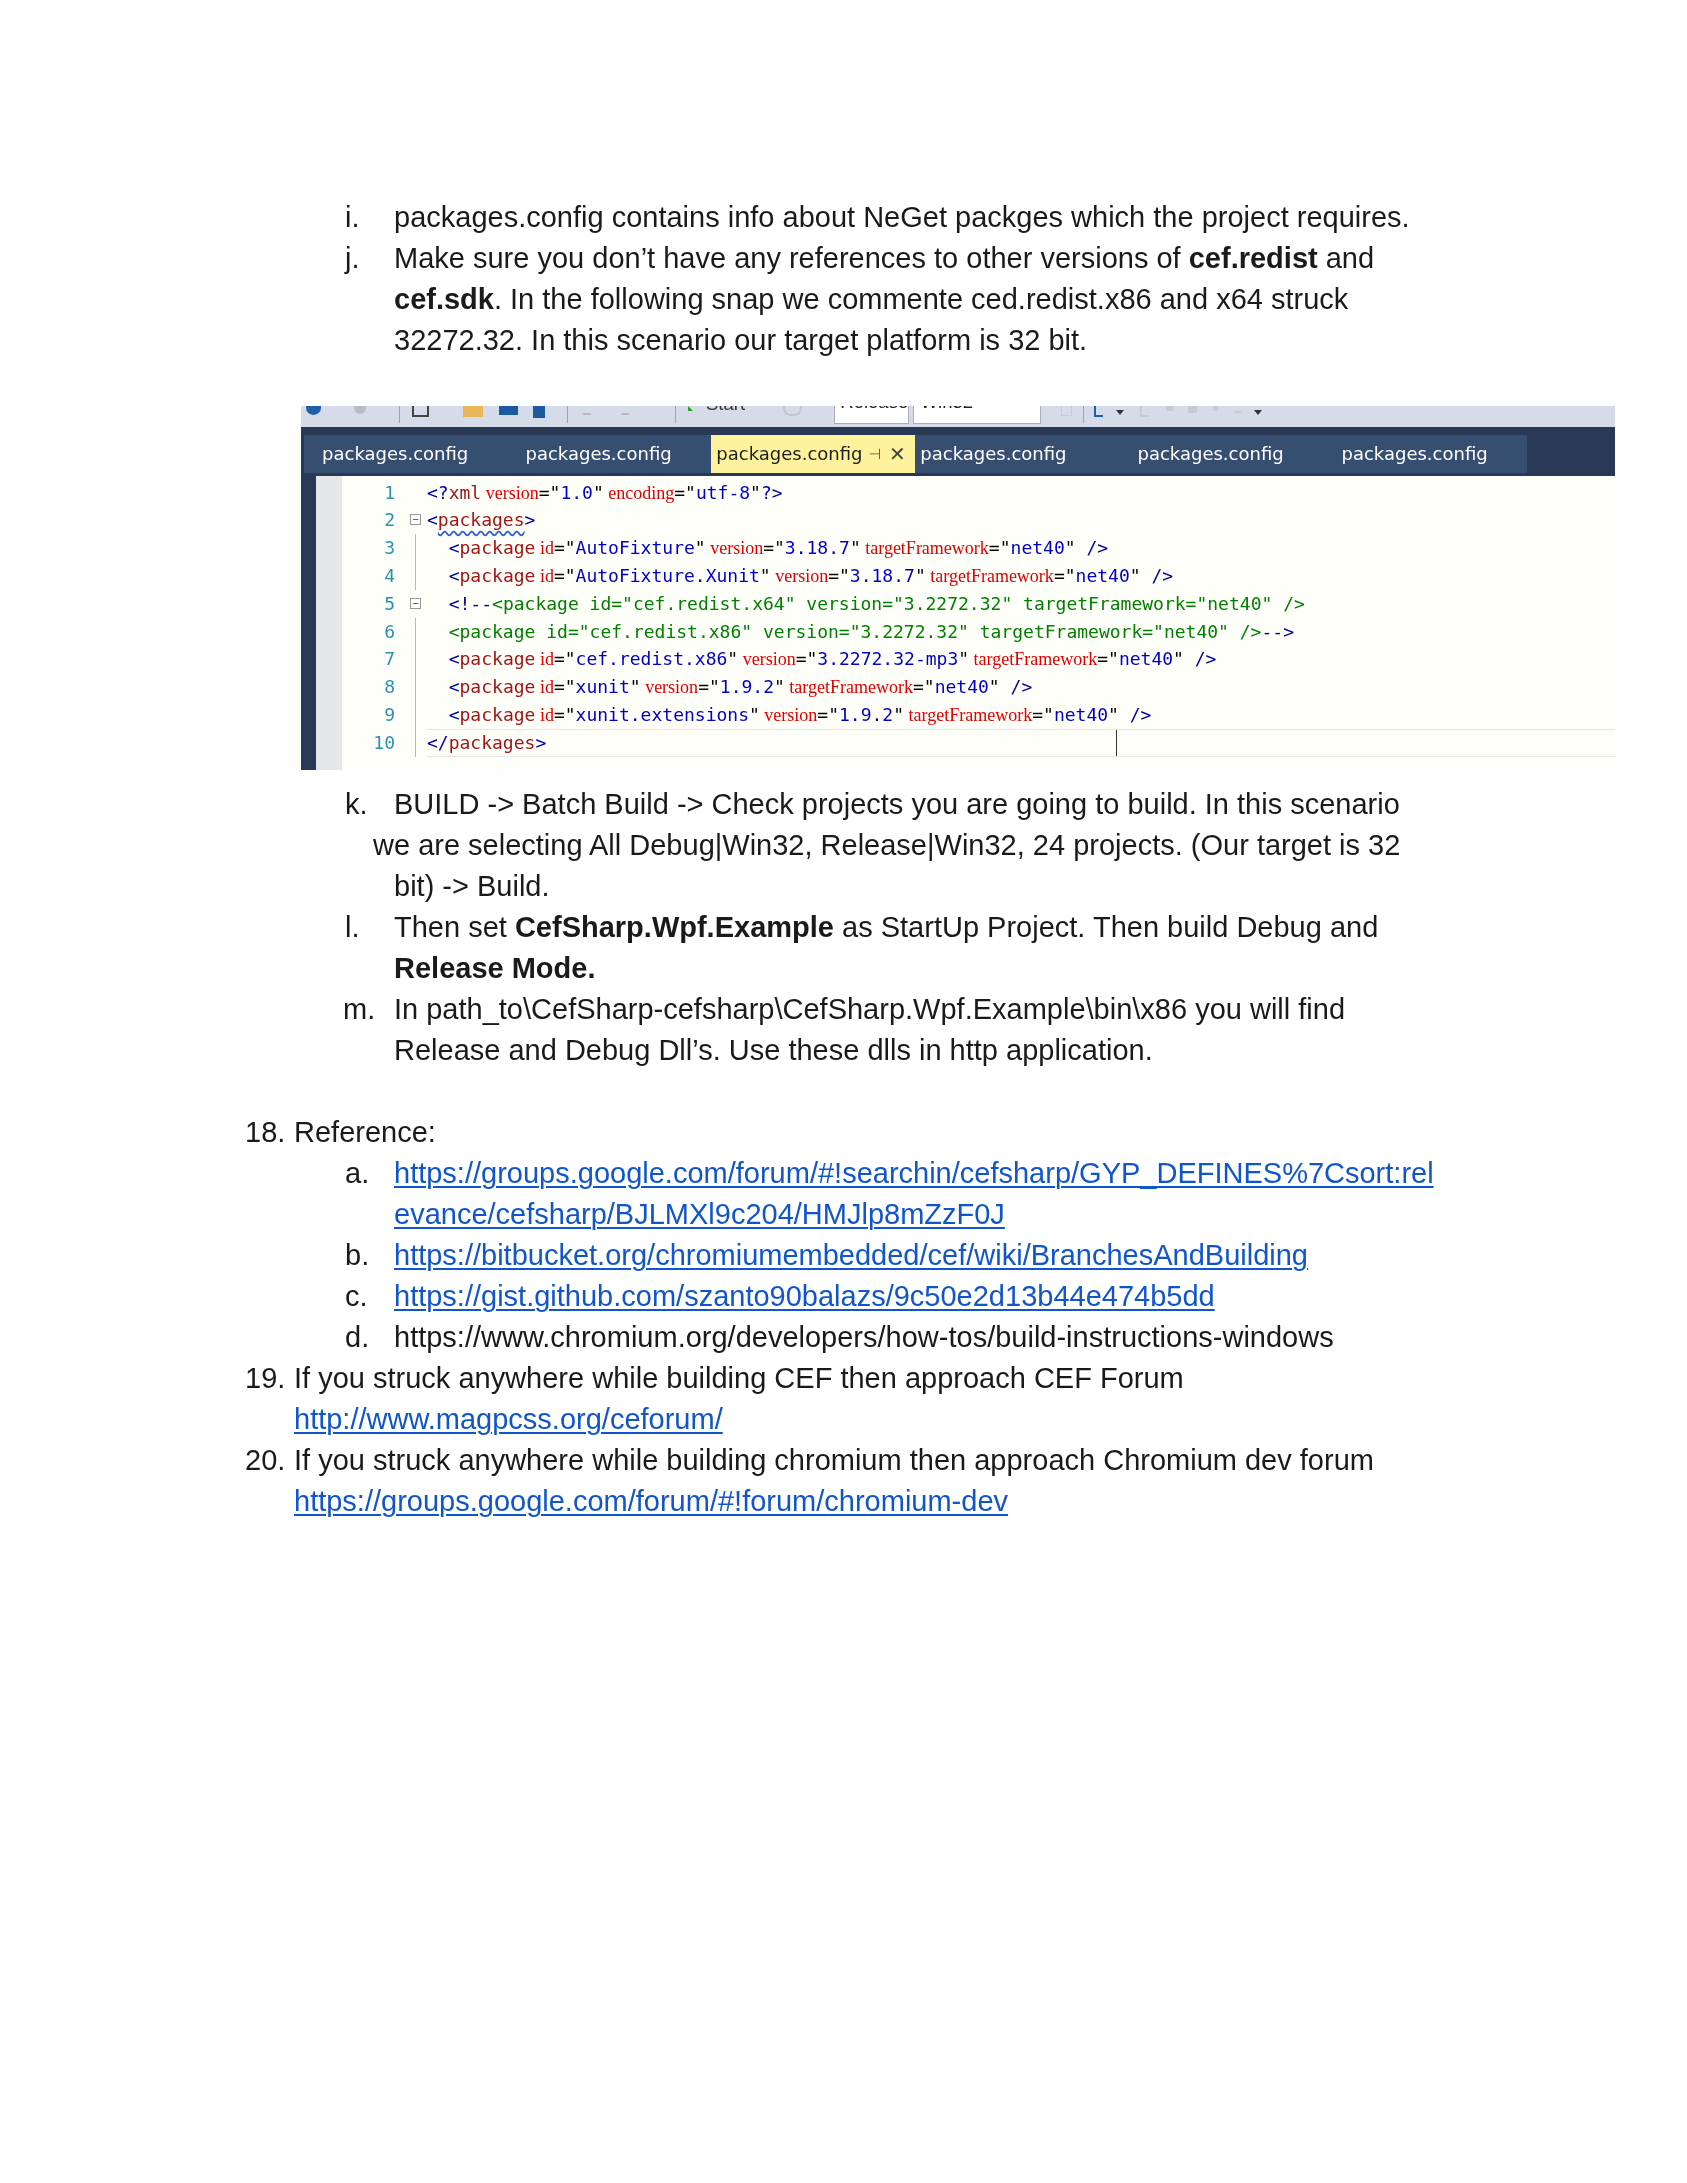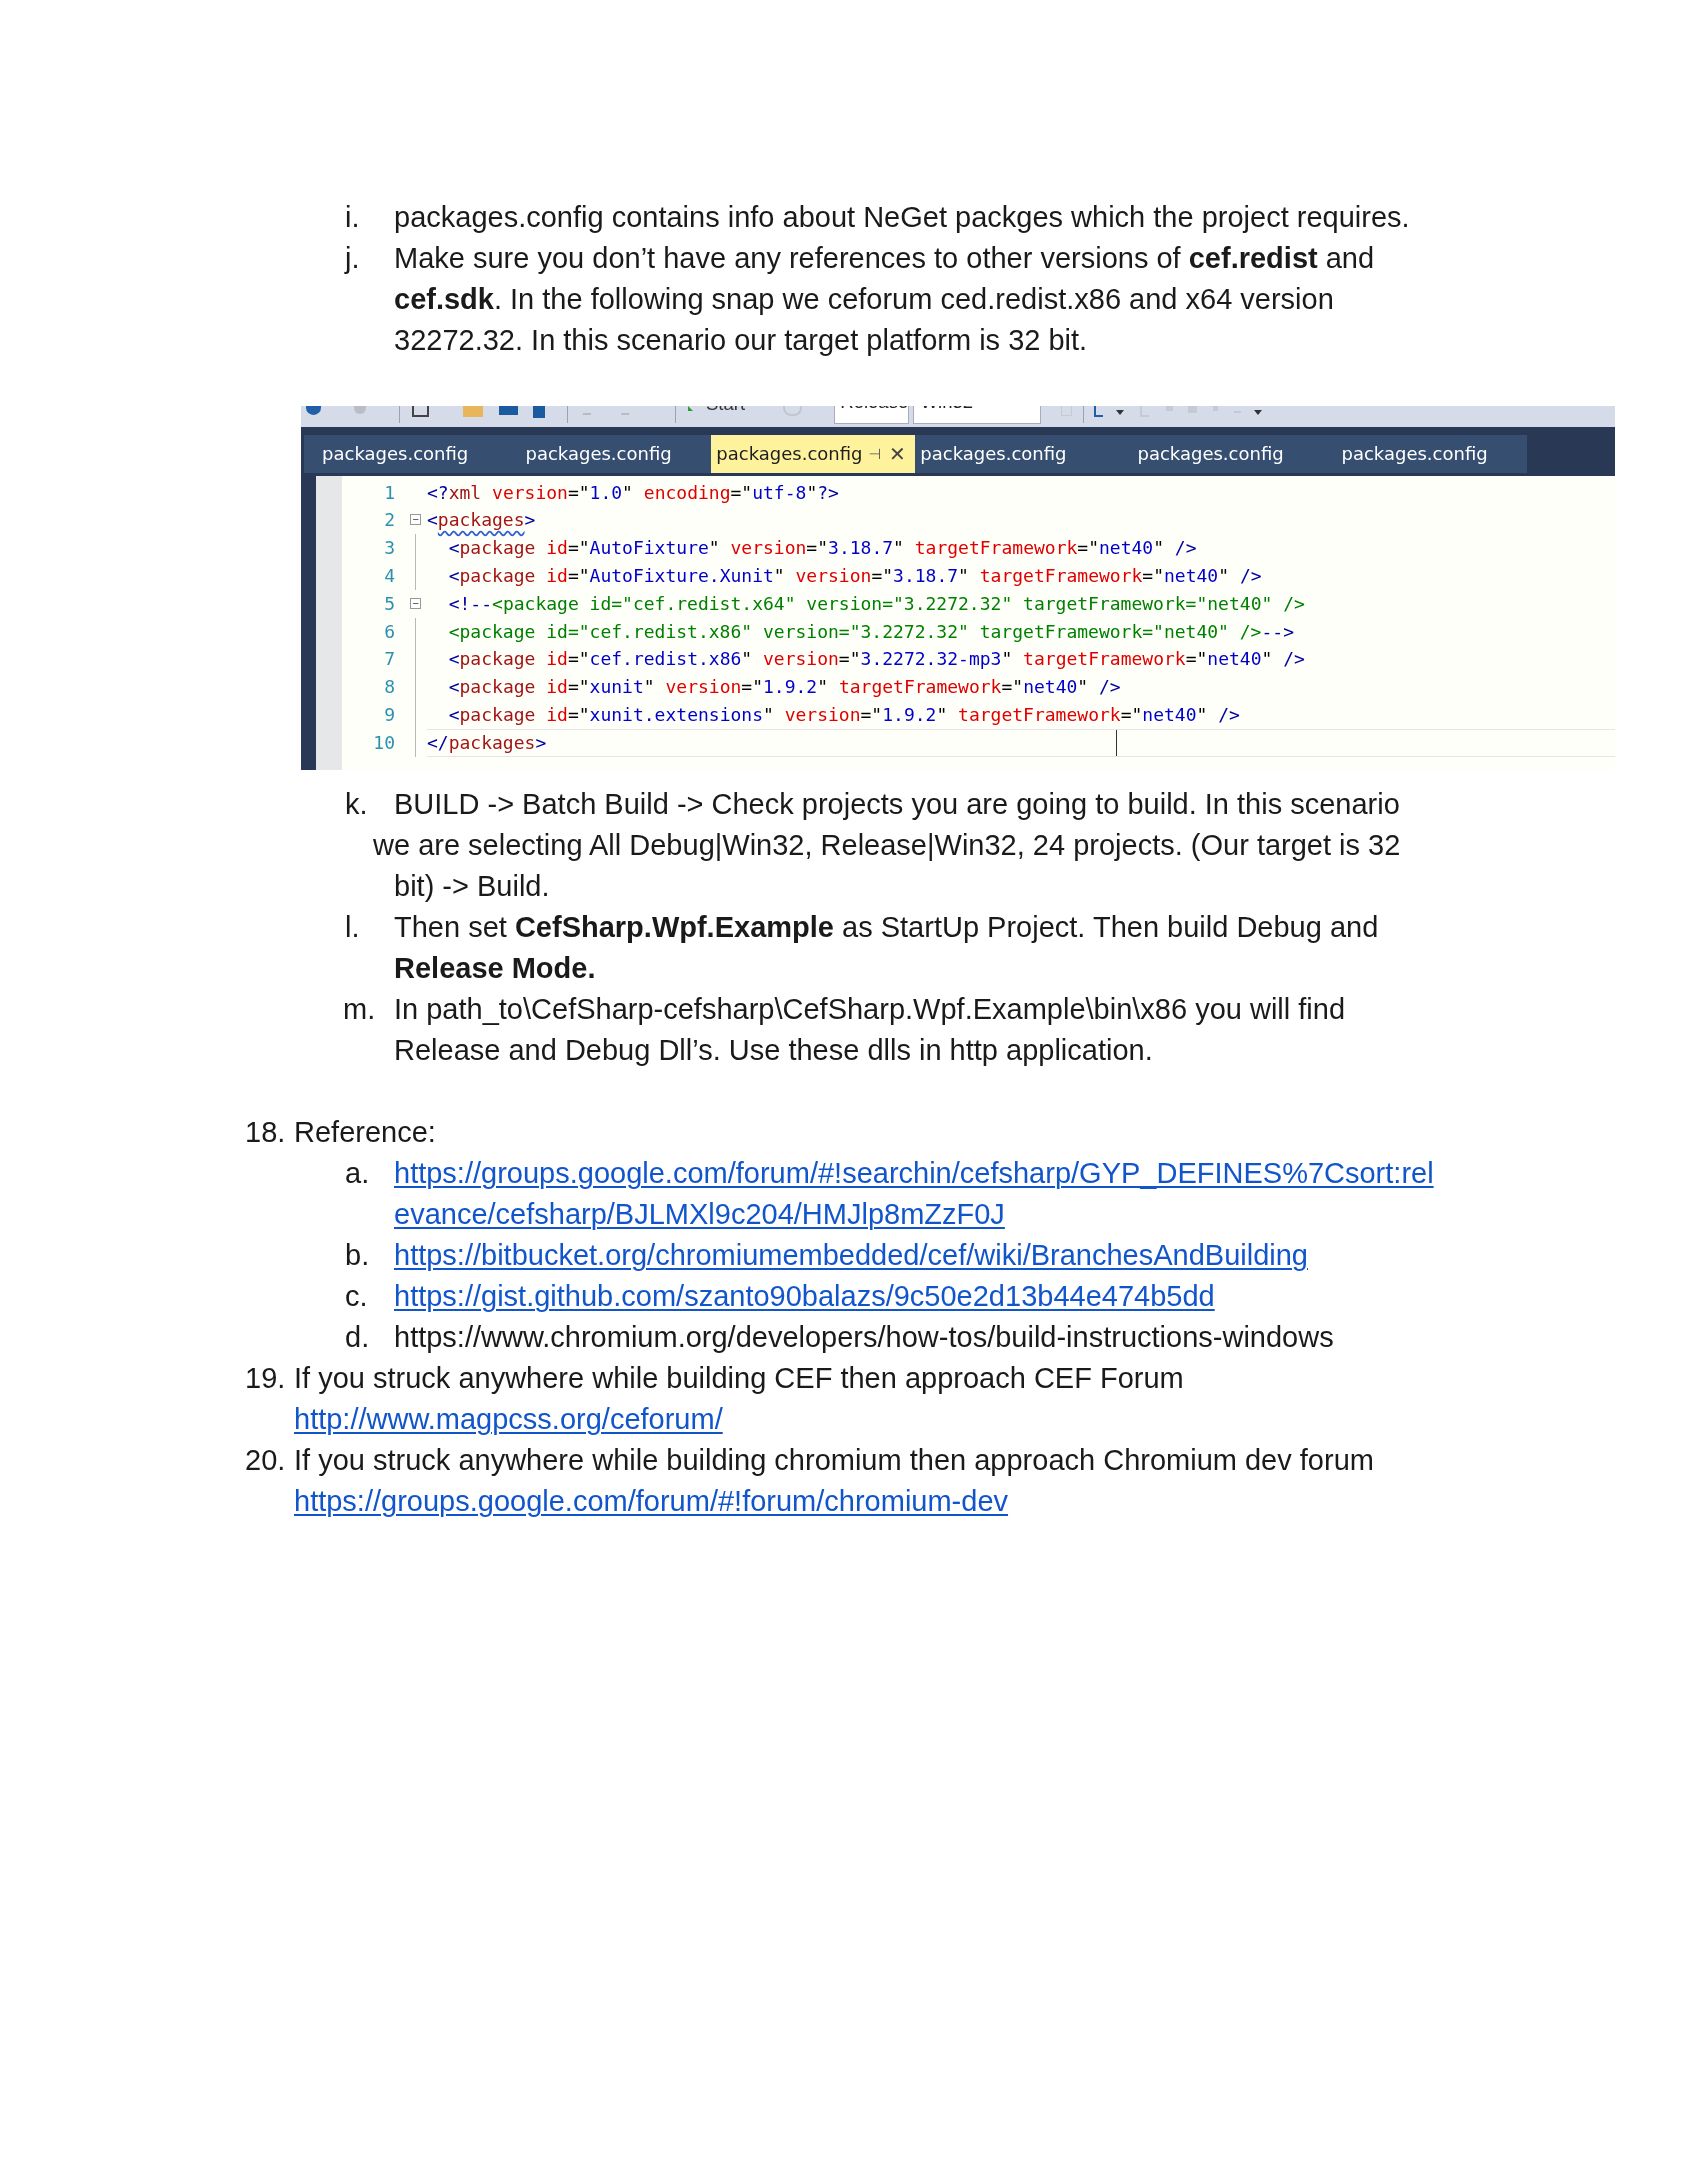--- a/index.html
+++ b/index.html
@@ -22,40 +22,40 @@
   #editor { position: absolute; left: 0; top: 70px; width: 100%; height: 294px; background: #fffffa; }
   #leftstrip { position: absolute; left: 0; top: 0; width: 14.6px; height: 100%; background: #293955; }
   #margin { position: absolute; left: 14.6px; top: 0; width: 26.5px; height: 100%; background: #e6e7e8; }
   .codeline { position: absolute; left: 0; height: 28px; font-family: "DejaVu Sans Mono", monospace; font-size: 18px; line-height: 28px; white-space: pre; }
   .lnum { position: absolute; left: 53px; width: 41px; text-align: right; color: #2b91af; }
   .fold { position: absolute; left: 109px; top: 8px; width: 9.3px; height: 9.3px; border: 1px solid #999; background: #fff; font-size: 10.6px; line-height: 9.3px; text-align: center; color: #555; }
   .code { position: absolute; left: 126px; }
   .guide { position: absolute; left: 114px; top: 0; width: 1.3px; height: 28px; background: #b8b8b8; }
   .t-delim { color: #0000a0; }
   .t-tag { color: #a31515; }
-  .t-attr { color: #e00000; }
+  .t-attr { color: #e00000; font-family: Liberation Serif, serif; }
   .t-val { color: #0000c8; }
   .t-quote { color: #000000; }
   .t-com { color: #008000; }
   .squiggle { text-decoration: underline wavy #3060d0; text-underline-offset: 4px; }
   .curline { position: absolute; left: 126px; right: 0; height: 28px; border-top: 1.3px solid #e5e5e5; border-bottom: 1.3px solid #e5e5e5; box-sizing: border-box; }
   .caret { position: absolute; width: 1.3px; height: 26.5px; background: #333; }
 </style>
 </head>
 <body>
 
 <div>
   <span class="marker" style="left:345px; top:197px;">i.</span>
   <span class="line" style="left:394px; top:197px;">packages.config contains info about NeGet packges which the project requires.</span>
 </div>
 
 <div>
   <span class="marker" style="left:345px; top:238px;">j.</span>
   <span class="line" style="left:394px; top:238px;"><span>Make sure you don’t have any references to other versions of </span><span class="bold">cef.redist</span><span> and</span></span>
-  <span class="line" style="left:394px; top:279px;"><span class="bold">cef.sdk</span><span>. In the following snap we ceforum ced.redist.x86 and x64 version</span></span>
+  <span class="line" style="left:394px; top:279px;"><span class="bold">cef.sdk</span><span>. In the following snap we commente ced.redist.x86 and x64 struck</span></span>
   <span class="line" style="left:394px; top:320px;">32272.32. In this scenario our target platform is 32 bit.</span>
 </div>
 
 <div id="ide">
   <div id="toolbar">
     <span class="tb" style="left:5.3px; width:14.6px; height:9.3px; background:#1f5fa8; border-radius:0 0 7.3px 7.3px;"></span>
     <span class="tb" style="left:53px; width:12px; height:8px; background:#b9bdc6; border-radius:0 0 6px 6px;"></span>
     <span class="tb" style="left:98px; width:1.3px; height:17px; background:#9aa2b3;"></span>
     <span class="tb" style="left:111px; width:13.2px; height:9.3px; border:2px solid #444; border-top:none;"></span>
     <span class="tb" style="left:162px; width:20px; height:10.6px; background:#e8b658;"></span>

